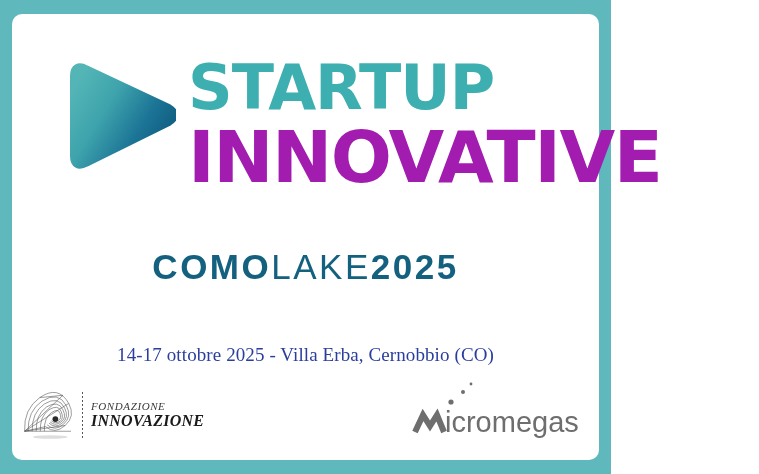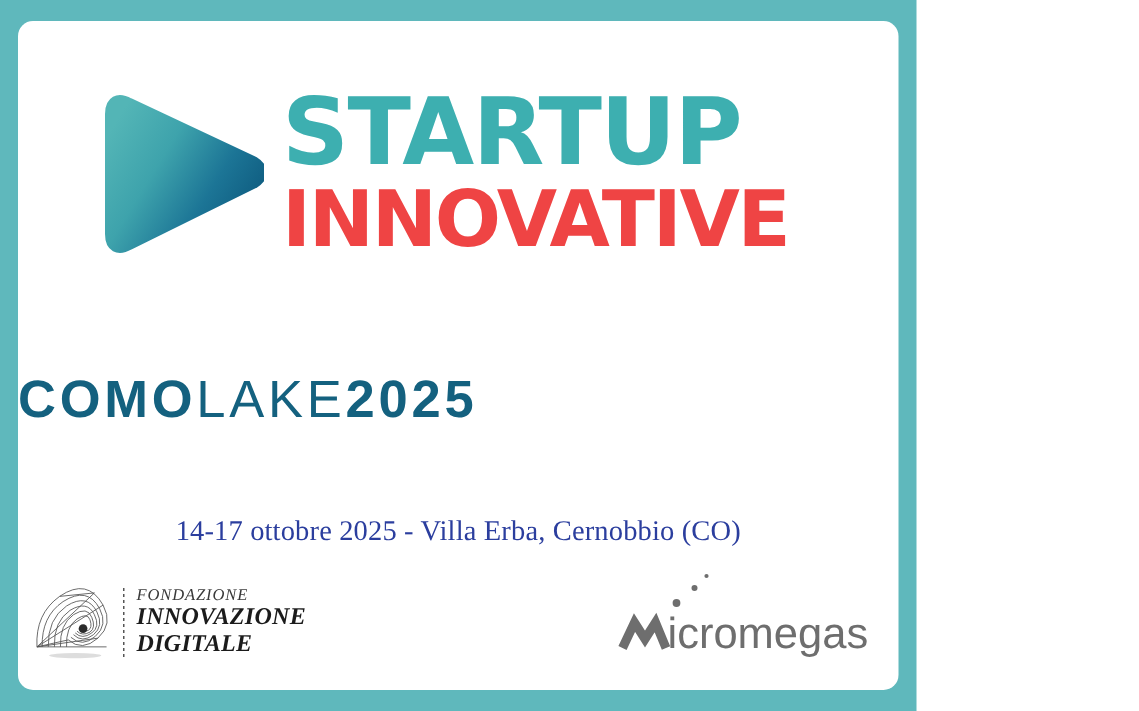--- a/index.html
+++ b/index.html
@@ -60,36 +60,36 @@
     font-size: 62px;
     letter-spacing: -1px;
     line-height: 0.98;
     color: #3DAFB0;
     margin: 0;
     white-space: nowrap;
   }
   .line-innovative {
     font-family: "DejaVu Sans", sans-serif;
     font-weight: bold;
-    font-size: 52px;
+    font-size: 72px;
     letter-spacing: -1.5px;
     line-height: 1.0;
-    color: #ef4444;
+    color: #a21caf;
     margin: 0;
     margin-top: 2px;
     white-space: nowrap;
   }
 
   
   .comolake {
     position: absolute;
     top: 233px;
     left: 0;
     width: 100%;
-    text-align: left;
+    text-align: center;
     color: #14617F;
     white-space: nowrap;
   }
   .comolake span {
     font-family: "Liberation Sans", sans-serif;
     font-size: 35px;
     letter-spacing: 2.5px;
     vertical-align: baseline;
   }
   .cl-como  { font-weight: bold; }
@@ -228,21 +228,20 @@
           </g>
           <circle cx="61" cy="57" r="5" fill="#2a2a2a"></circle>
           <ellipse cx="52" cy="88" rx="30" ry="3" fill="#dddddd"></ellipse>
         </svg>
 
         <div class="fid-rule"></div>
 
         <div class="fid-text">
           <div class="fid-l1">FONDAZIONE</div>
           <div class="fid-l2">INNOVAZIONE</div>
-          <div class="fid-l3">DIGITALE</div>
         </div>
       </div>
 
       <svg class="mm-logo" viewBox="0 0 170 62">
         <g fill="#6E6E6E">
           <circle cx="40" cy="20" r="2.6"></circle>
           <circle cx="52" cy="10" r="2.0"></circle>
           <circle cx="60" cy="2" r="1.4"></circle>
         </g>
         <path d="M4 50 L12 33 L19 44 L26 33 L33 50" fill="none" stroke="#6E6E6E" stroke-width="6" stroke-linejoin="miter" stroke-linecap="butt"></path>

